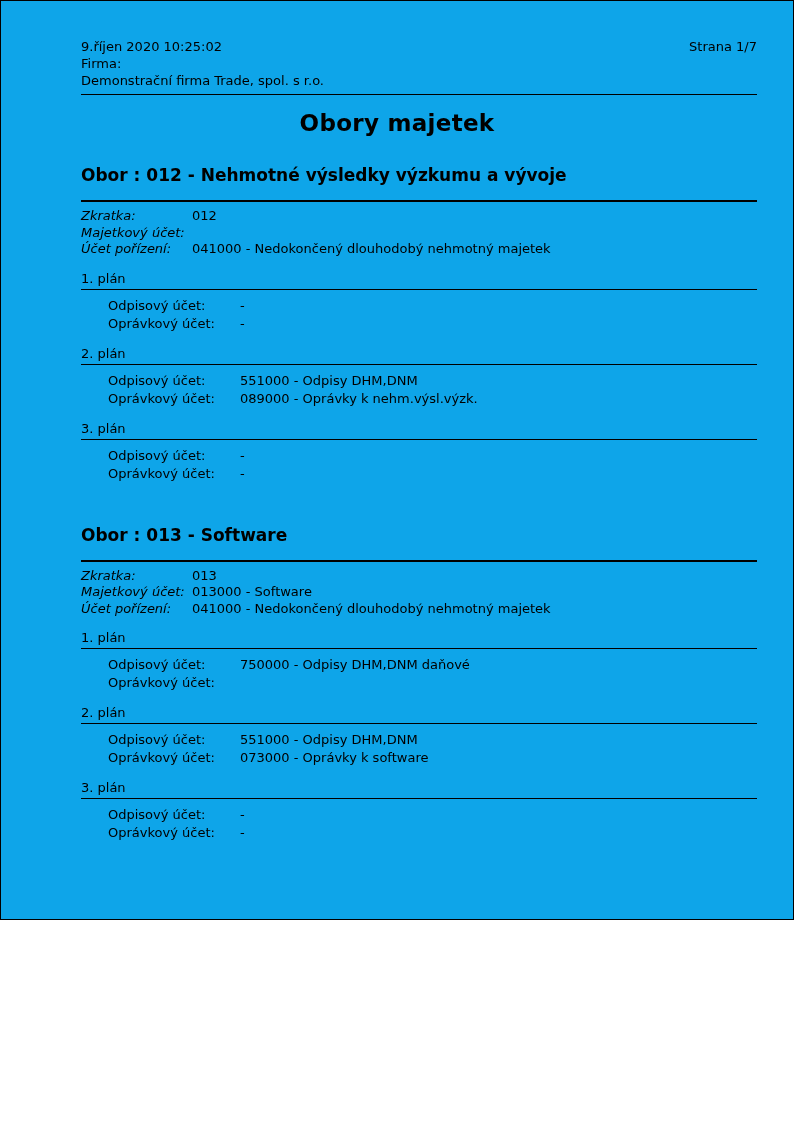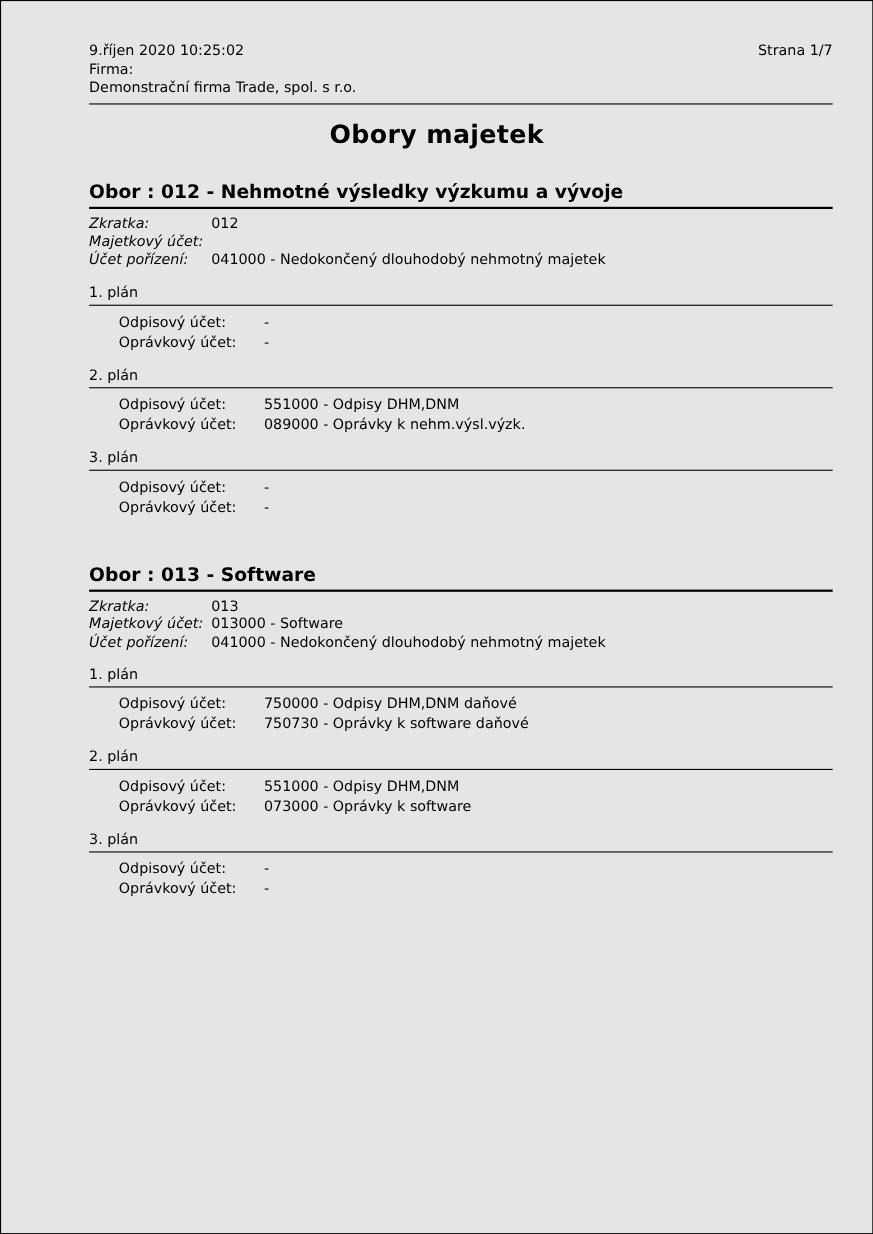--- a/index.html
+++ b/index.html
@@ -1,22 +1,22 @@
 <!DOCTYPE html>
 <html><head>
 <meta charset="utf-8">
 <style>
   * { box-sizing: border-box; }
   html, body { margin: 0; padding: 0; background: #fff; }
   .page {
     position: relative;
     width: 794px;
-    height: 1122px;
+    height: 920px;
     border: 1px solid #000;
-    background: #e5e5e5;
+    background: #0ea5e9;
     color: #000;
     font-family: "DejaVu Sans", "Liberation Sans", sans-serif;
     padding: 37px 36px 0 80px;
     overflow: hidden;
   }
   
   .header {
     display: flex;
     justify-content: space-between;
     align-items: flex-start;
@@ -43,21 +43,21 @@
     margin: 0;
     letter-spacing: 0.3px;
   }
   
   .obor-section { margin-top: 29px; }
   .obor-section + .obor-section { margin-top: 42px; }
   .obor-heading {
     font-size: 17px;
     font-weight: bold;
     margin: 0;
-    padding-bottom: 3px;
+    padding-bottom: 15px;
     border-bottom: 2px solid #000;
   }
   .fields { margin-top: 6px; font-size: 13px; }
   .field-row { display: flex; line-height: 16.5px; }
   .field-label { display: inline-block; width: 111px; flex: 0 0 111px; font-style: italic; }
   
   .plan { margin-top: 13px; }
   .plan-name {
     font-size: 13px;
     line-height: 15px;
@@ -172,21 +172,20 @@
     <div class="plan">
       <div class="plan-name">1. plán</div>
       <hr class="plan-rule">
       <div class="plan-rows">
         <div class="plan-row">
           <span class="plan-label">Odpisový účet:</span>
           <span>750000 - Odpisy DHM,DNM daňové</span>
         </div>
         <div class="plan-row">
           <span class="plan-label">Oprávkový účet:</span>
-          <span>750730 - Oprávky k software daňové</span>
         </div>
       </div>
     </div>
 
     <div class="plan">
       <div class="plan-name">2. plán</div>
       <hr class="plan-rule">
       <div class="plan-rows">
         <div class="plan-row">
           <span class="plan-label">Odpisový účet:</span>

